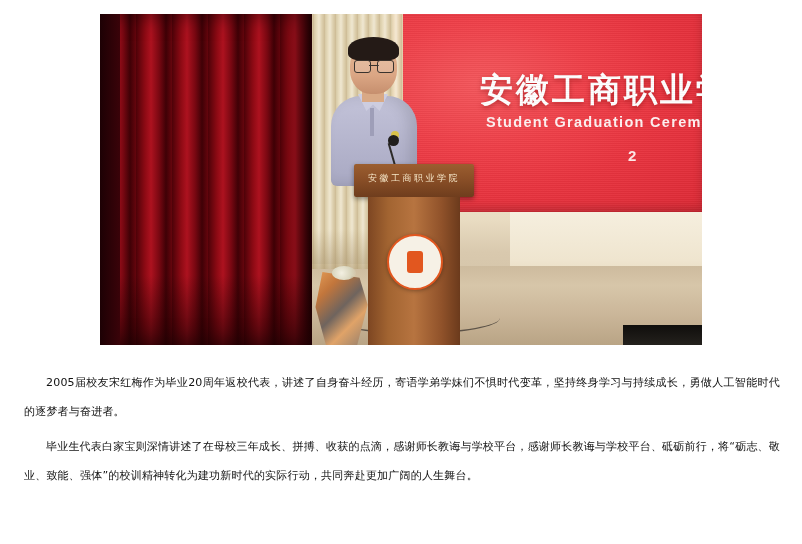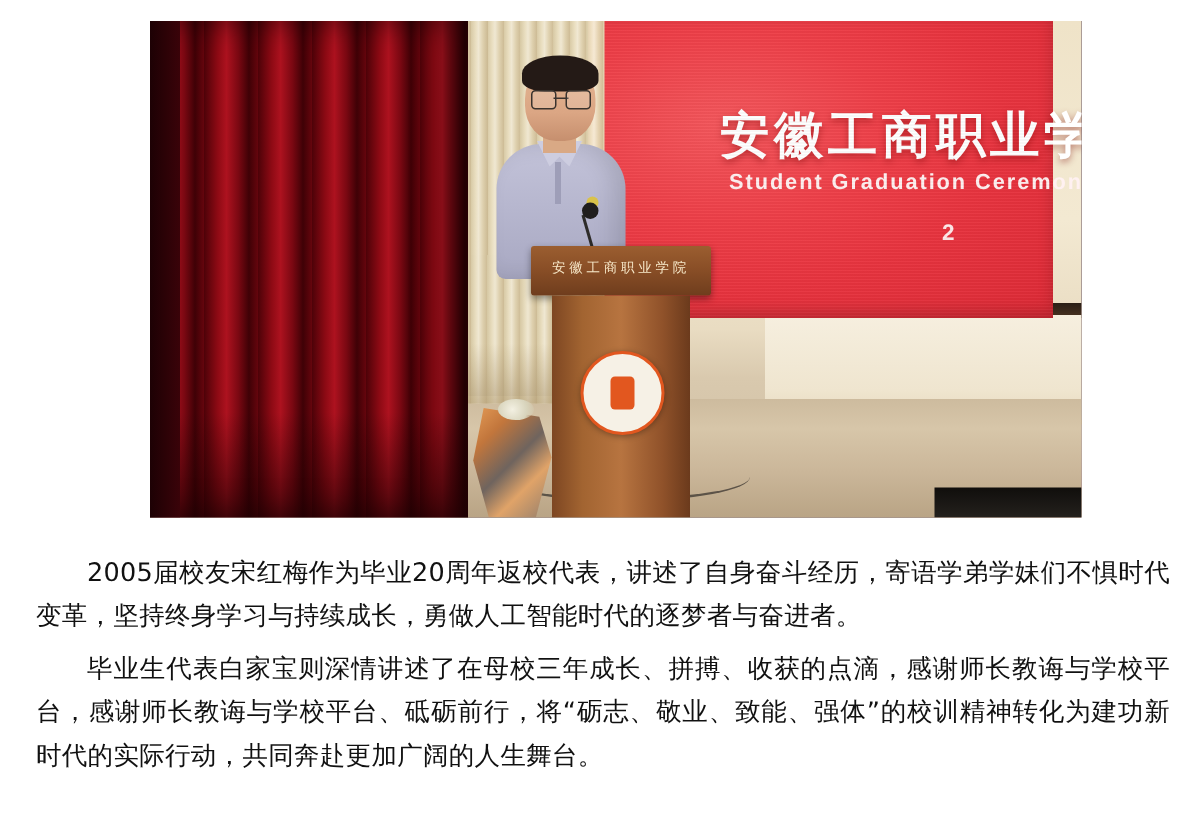--- a/index.html
+++ b/index.html
@@ -22,21 +22,20 @@
 
   
   .photo-wrap {
     position: absolute;
     left: 100px;
     top: 14px;
     width: 602px;
     height: 331px;
     overflow: hidden;
     background: #2b0a0c;
-    padding-left: 19px;
   }
   .photo {
     position: absolute;
     inset: 0;
     overflow: hidden;
   }
 
   
   .wall {
     position: absolute;
@@ -392,21 +391,21 @@
   
   .article {
     position: absolute;
     left: 24px;
     top: 368px;
     width: 756px;
   }
   .para {
     margin: 0 0 6px 0;
     font-family: "DejaVu Sans", "Liberation Sans", sans-serif;
-    font-size: 17px;
+    font-size: 11px;
     line-height: 29px;
     color: #111111;
     text-indent: 2em;
     text-align: justify;
     letter-spacing: 0.2px;
   }
 </style>
 </head>
 <body>
 

